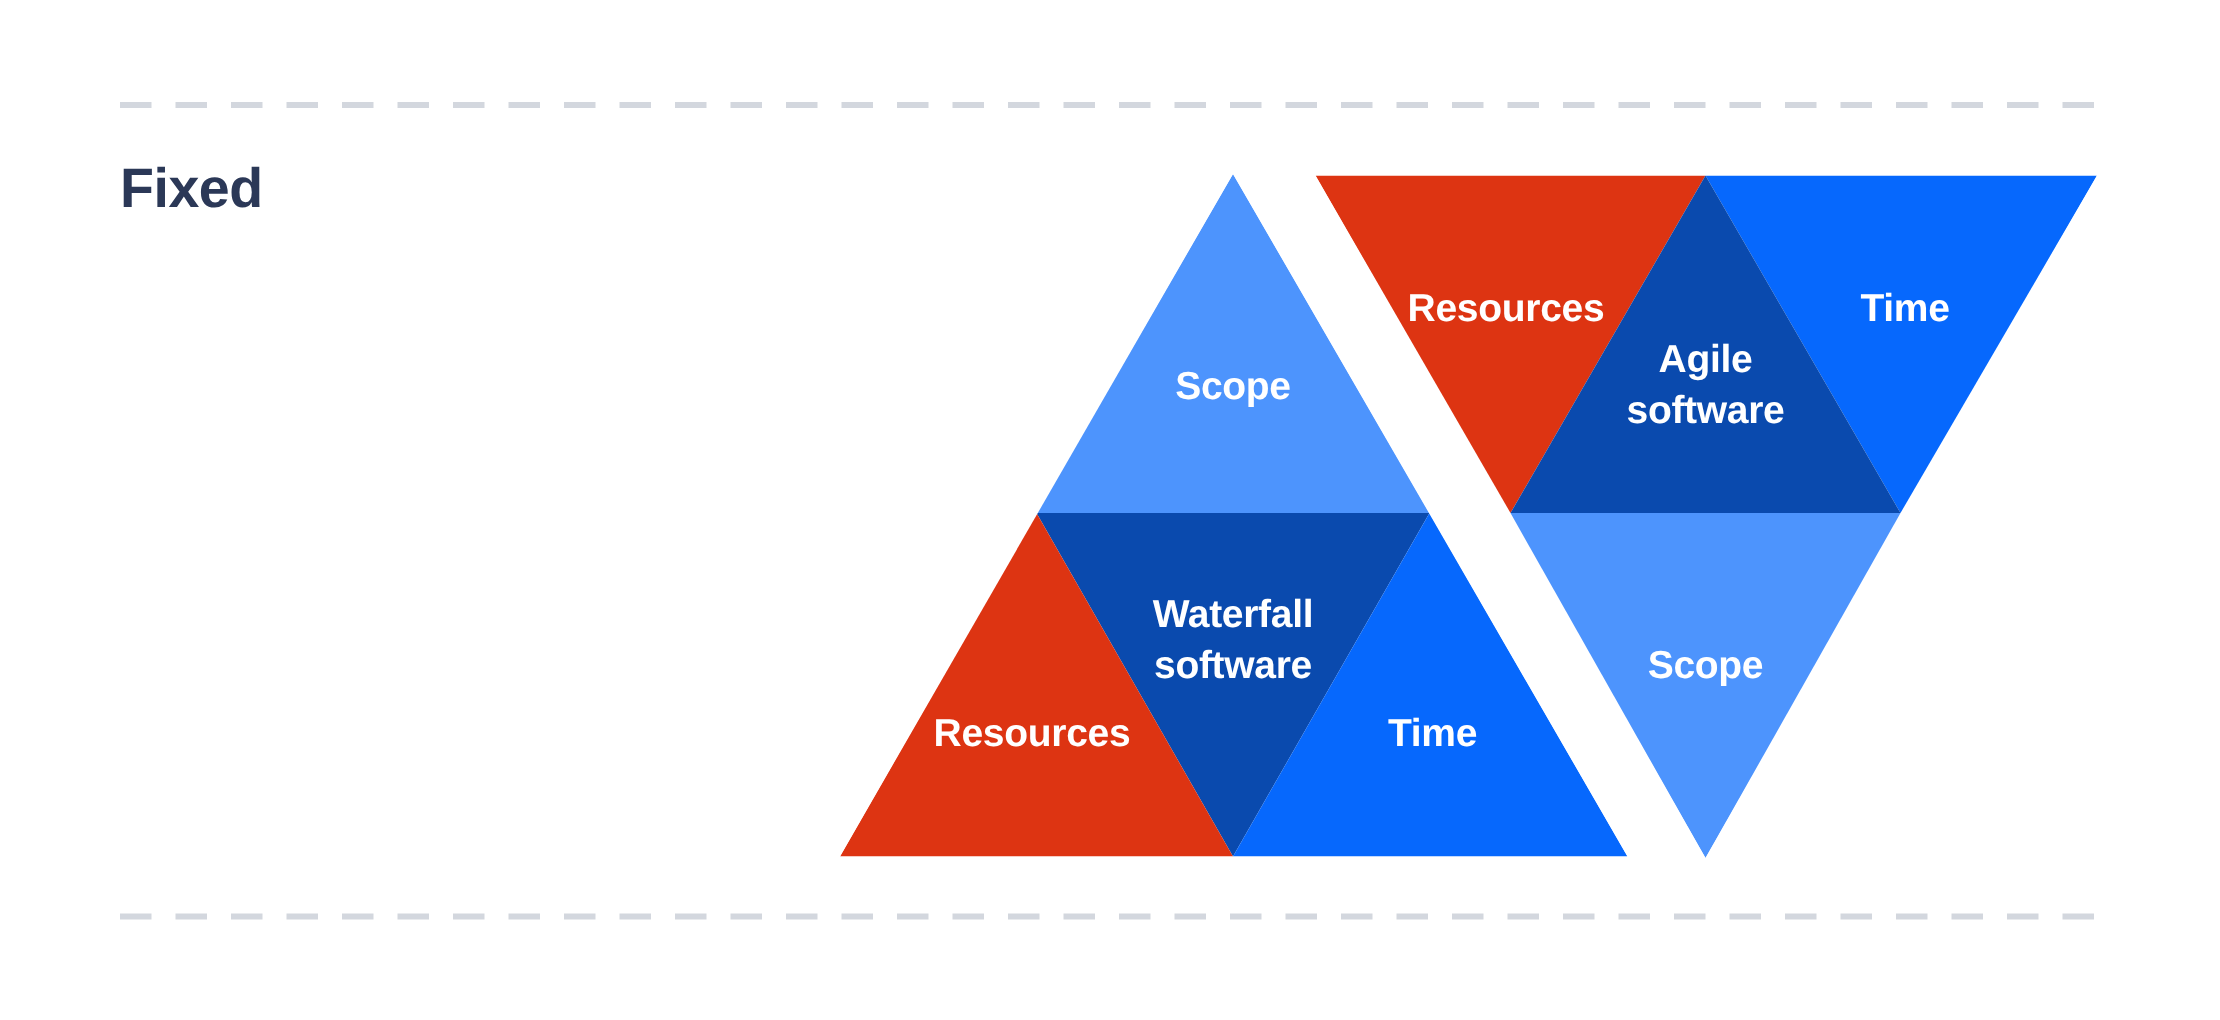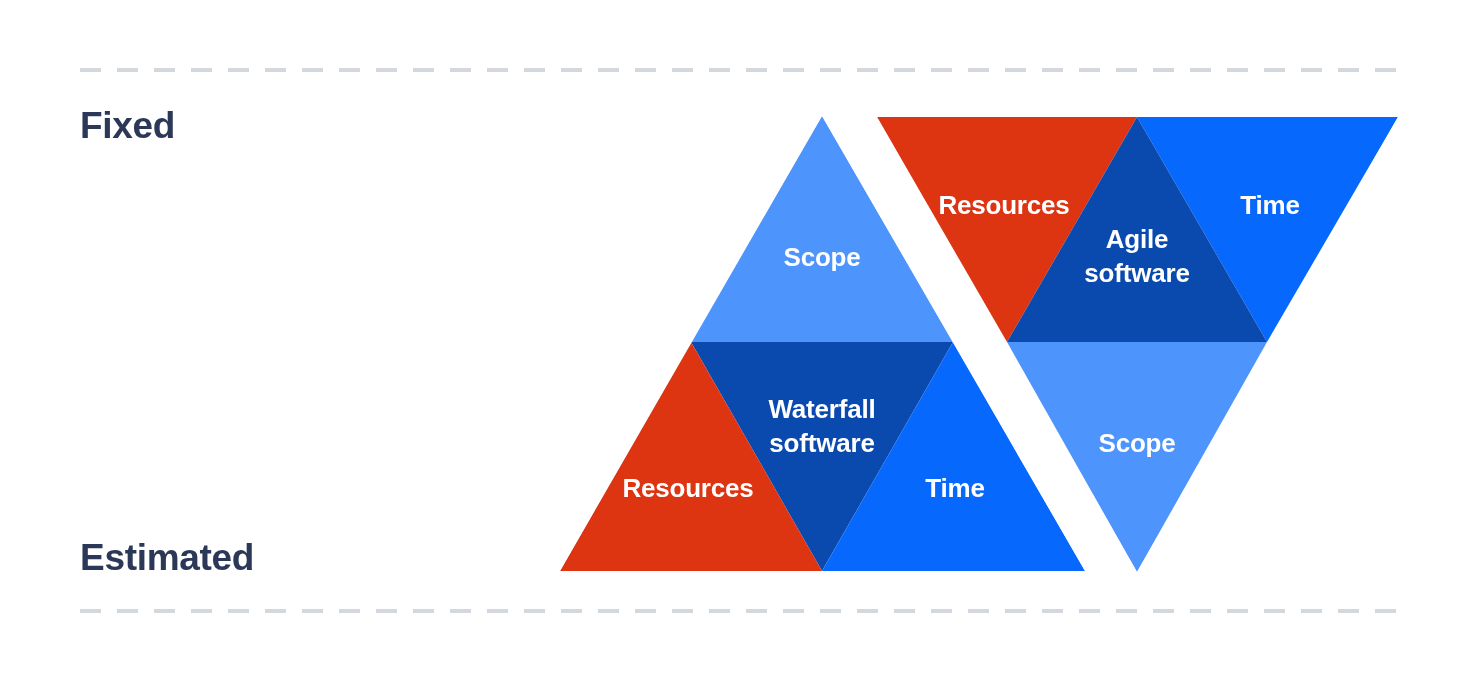--- a/index.html
+++ b/index.html
@@ -57,21 +57,20 @@
     stroke-dasharray: 21 16;
   }
 </style>
 </head>
 <body>
 
 <div id="stage">
 
   <div class="axis-label" id="label-fixed">Fixed</div>
 
-  <div class="axis-label" id="label-estimated">Estimated</div>
 
   <svg id="diagram-svg" viewBox="0 0 1480 680">
 
     <line class="dash-line" x1="80" y1="70" x2="1400" y2="70"></line>
     <line class="dash-line" x1="80" y1="611" x2="1400" y2="611"></line>
 
     <g>
       <defs>
         <clipPath id="clip-waterfall">
           <path d="M 822 116

